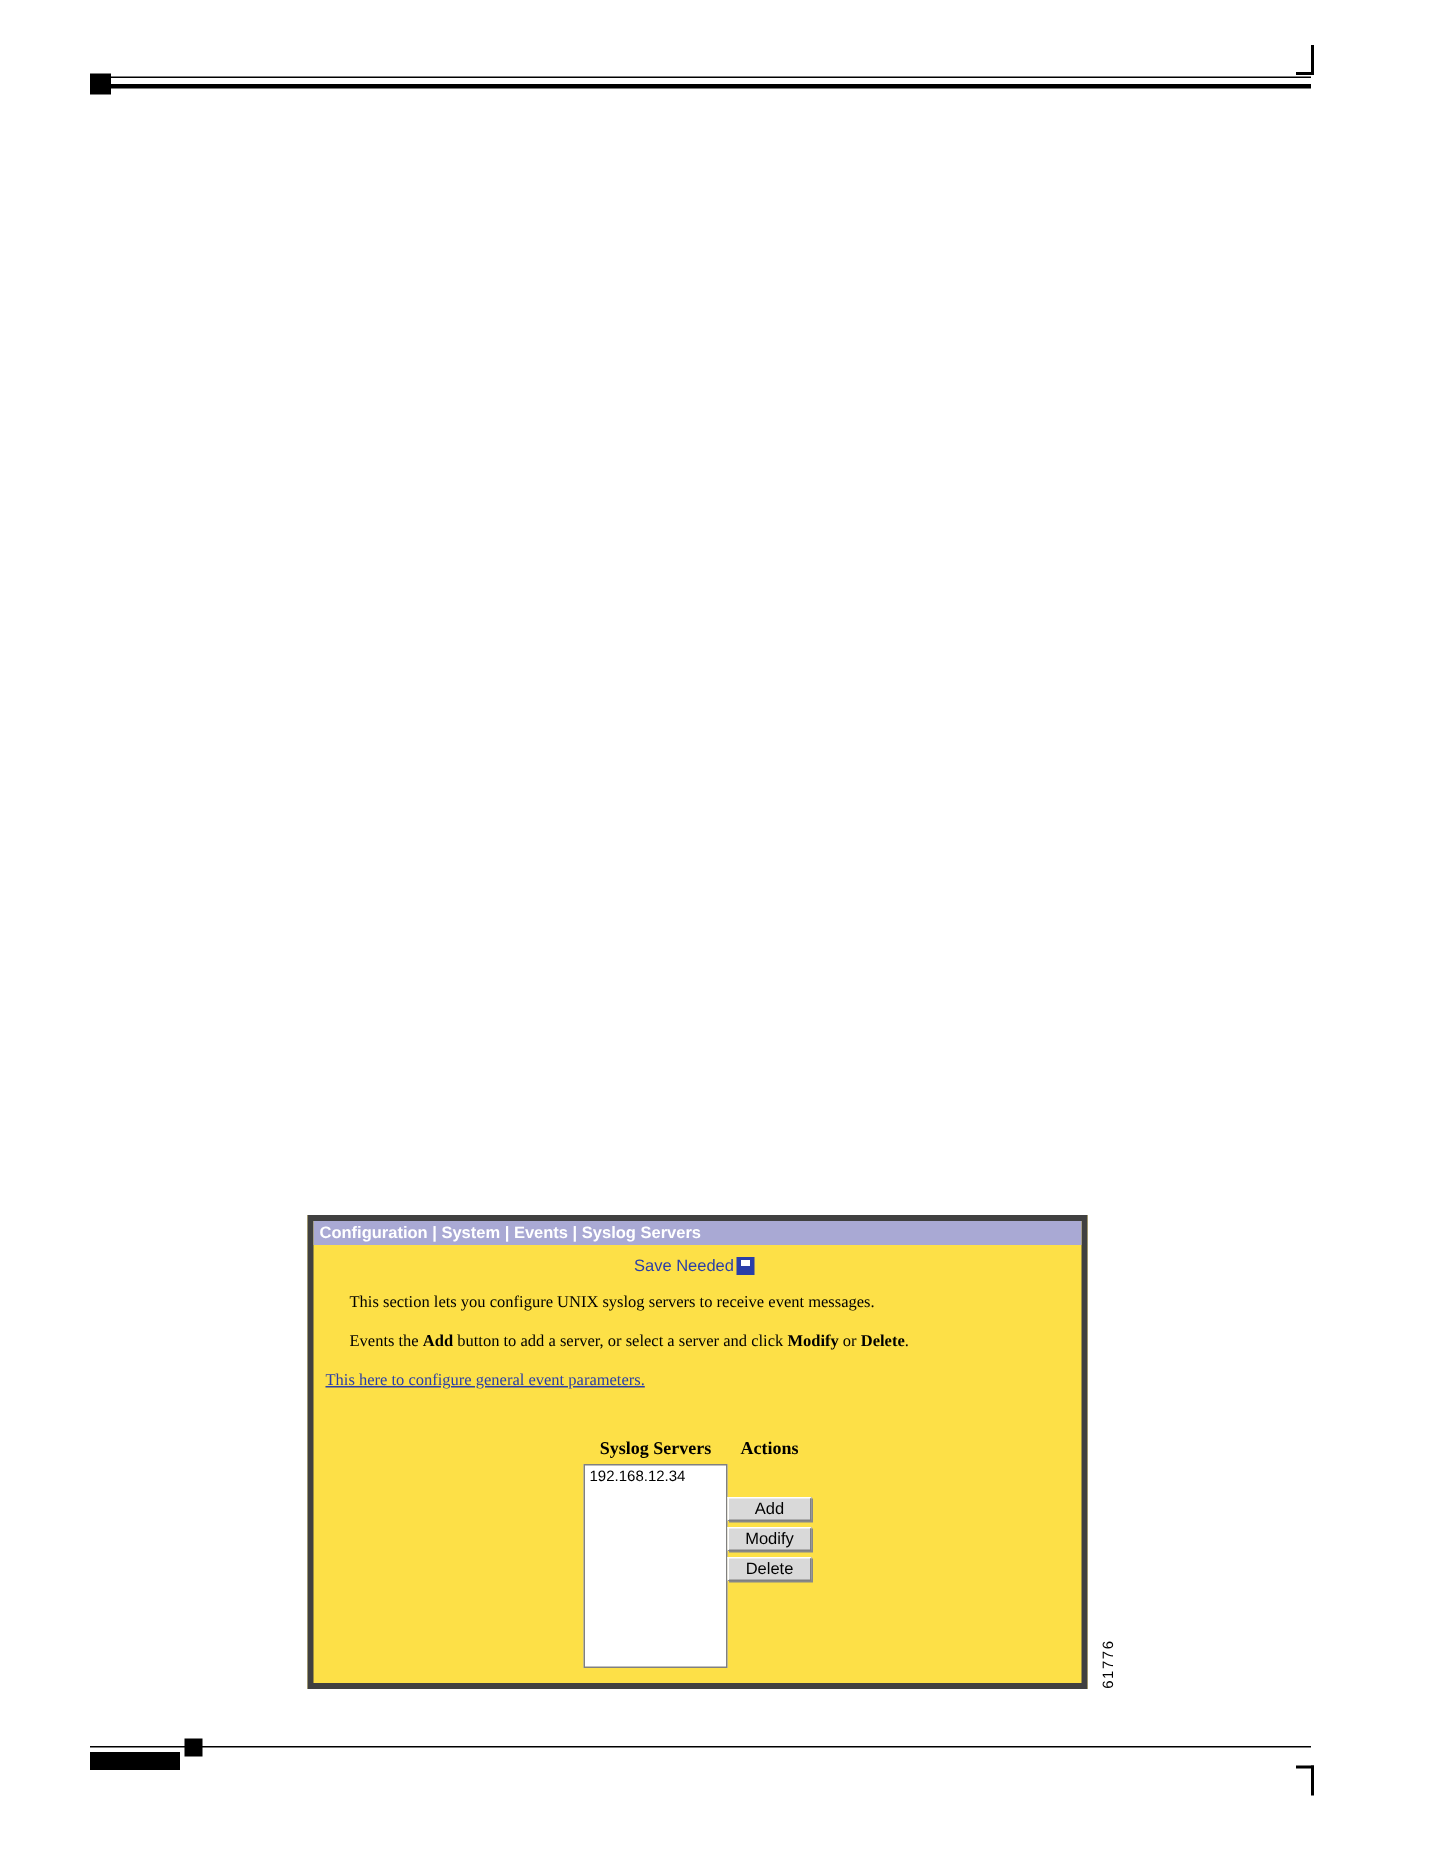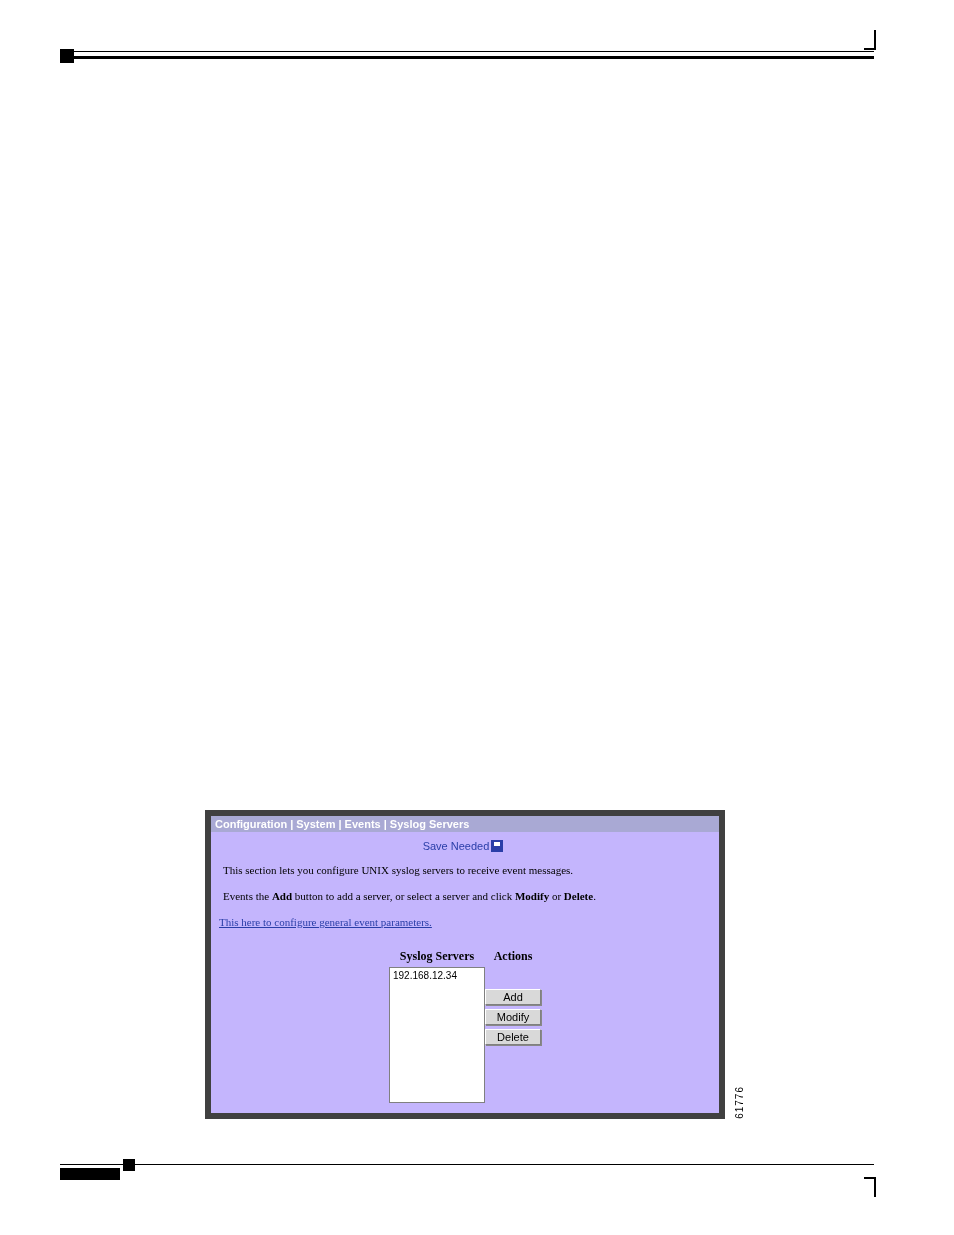--- a/index.html
+++ b/index.html
@@ -87,22 +87,22 @@
   }
 
   
   .panel-wrap {
     position: absolute;
     left: 205px;
     top: 810px;
     width: 520px;
   }
   .panel {
-    border: 6px solid #404040;
-    background: #c4b5fd;
+    border: 4px solid #404040;
+    background: #fde047;
     font-family: Verdana, Arial, sans-serif;
     font-size: 11px;
     color: #000;
     position: relative;
   }
   .panel-header {
     background: #a9a9d4;
     color: #fff;
     font-weight: bold;
     font-size: 11px;
@@ -128,33 +128,33 @@
     position: relative;
   }
   .save-needed .floppy::after{
     content:"";
     position:absolute;
     left:3px; top:2px;
     width:6px; height:4px;
     background:#fff;
   }
   .panel p {
-    margin: 6px 0 14px 4px;
+    margin: 6px 0 14px 16px;
     font-size: 11px;
     font-family: "Times New Roman", Times, serif;
   }
   .panel p .bold { font-weight: bold; }
   .panel a.link {
     color: #2a3ea8;
     text-decoration: underline;
     font-family: "Times New Roman", Times, serif;
     font-size: 11px;
   }
   .table-area {
-    margin-top: 21px;
+    margin-top: 32px;
     display: flex;
     justify-content: center;
   }
   .col {
     display: flex;
     flex-direction: column;
     align-items: flex-start;
   }
   .col-header {
     font-family: "Times New Roman", Times, serif;

